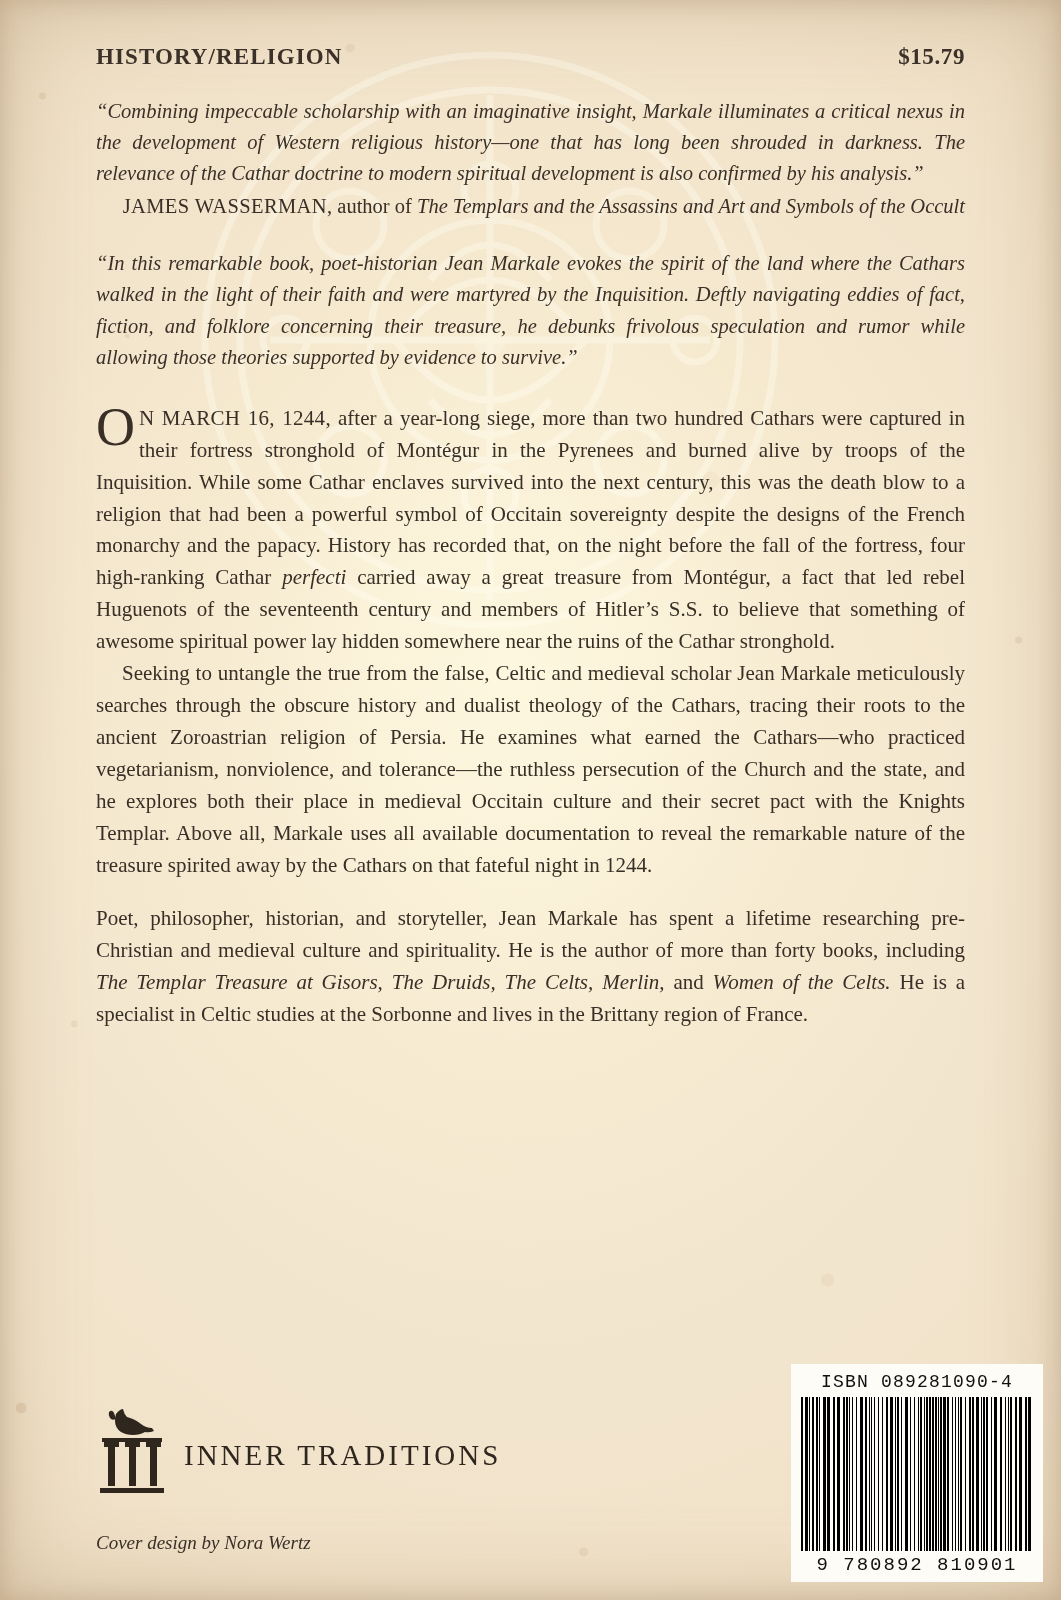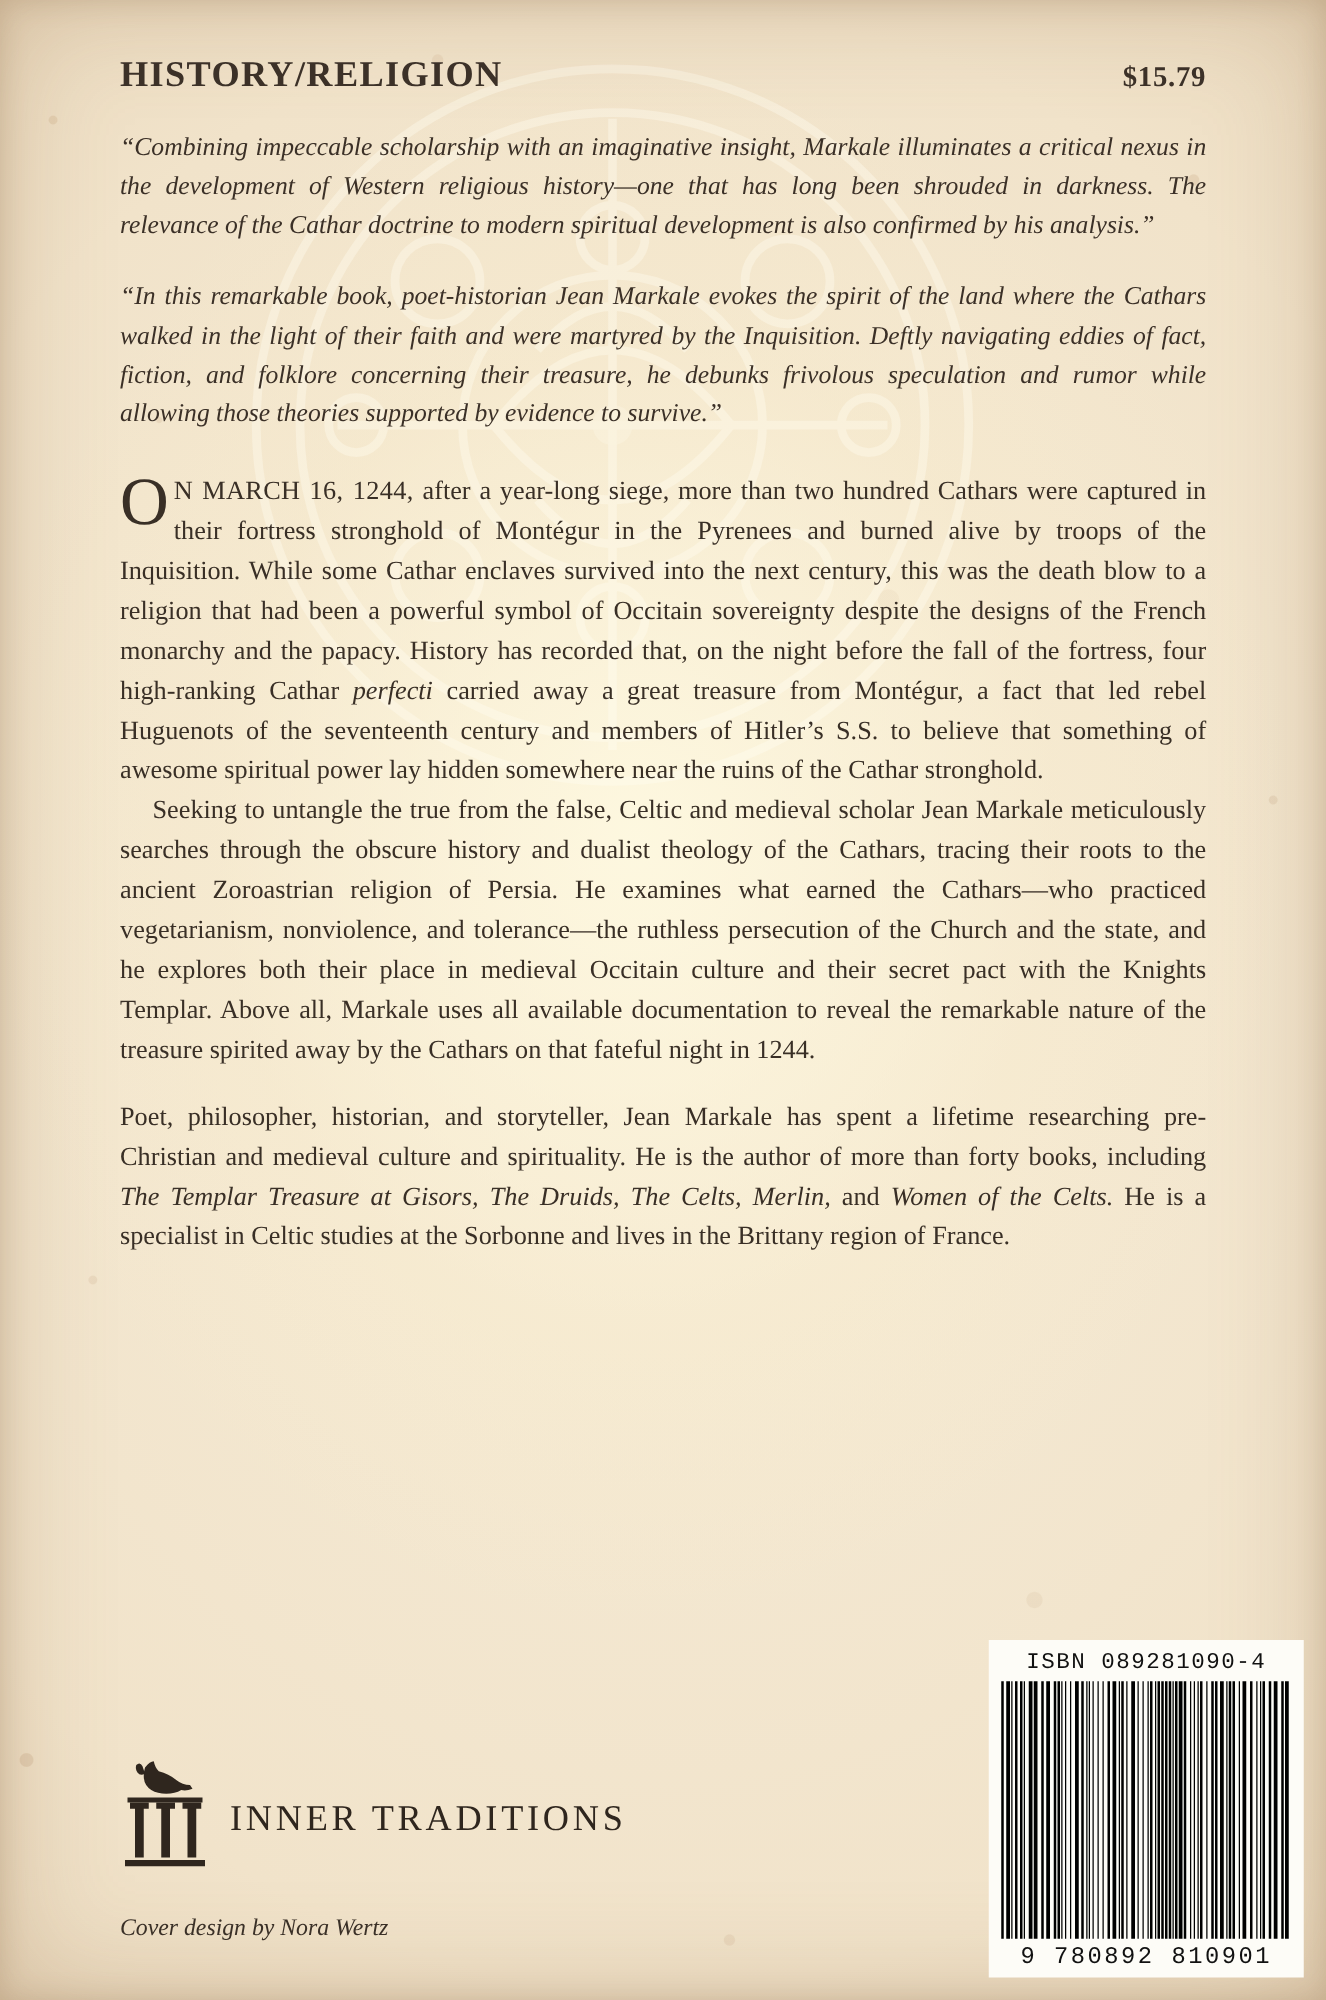--- a/index.html
+++ b/index.html
@@ -66,21 +66,21 @@
   .topline {
     display: flex;
     justify-content: space-between;
     align-items: baseline;
     letter-spacing: .5px;
   }
   .genre {
     font-family: "Liberation Serif", serif;
     font-variant: small-caps;
     font-weight: bold;
-    font-size: 29px;
+    font-size: 23px;
     letter-spacing: 1.1px;
     color: #3c3128;
   }
   .price {
     font-family: "Liberation Serif", serif;
     font-weight: bold;
     font-size: 23px;
     letter-spacing: .6px;
     color: #3c3128;
   }
@@ -162,21 +162,21 @@
     font-size: 19px;
     color: #3a3027;
   }
 
   
   .barcode-box {
     position: absolute;
     right: 18px;
     bottom: 18px;
     width: 252px;
-    height: 270px;
+    height: 218px;
     background: #fdfcf7;
     z-index: 5;
     padding: 8px 10px 6px 10px;
     box-sizing: border-box;
     display: flex;
     flex-direction: column;
     align-items: center;
   }
   .isbn-text {
     font-family: "Liberation Mono", monospace;
@@ -236,20 +236,23 @@
   </svg>
 
   <div class="content">
 
     <div class="topline">
       <div class="genre">HISTORY/RELIGION</div>
       <div class="price">$15.79</div>
     </div>
 
     <div class="blurb">“Combining impeccable scholarship with an imaginative insight, Markale illuminates a critical nexus in the development of Western religious history—one that has long been shrouded in darkness. The relevance of the Cathar doctrine to modern spiritual development is also confirmed by his analysis.”</div>
+    <div class="attrib">
+      <span class="name">JAMES WASSERMAN</span><span class="rest">, author of </span><span class="ital">The Templars and the Assassins and Art and Symbols of the Occult</span>
+    </div>
 
     <div class="blurb second">“In this remarkable book, poet-historian Jean Markale evokes the spirit of the land where the Cathars walked in the light of their faith and were martyred by the Inquisition. Deftly navigating eddies of fact, fiction, and folklore concerning their treasure, he debunks frivolous speculation and rumor while allowing those theories supported by evidence to survive.”</div>
 
     <div class="body">
       <p>
         <span class="dropcap">O</span><span class="smallcaps">N MARCH 16, 1244,</span><span> after a year-long siege, more than two hundred Cathars were captured in their fortress stronghold of Montégur in the Pyrenees and burned alive by troops of the Inquisition. While some Cathar enclaves survived into the next century, this was the death blow to a religion that had been a powerful symbol of Occitain sovereignty despite the designs of the French monarchy and the papacy. History has recorded that, on the night before the fall of the fortress, four high-ranking Cathar </span><span class="ital">perfecti</span><span> carried away a great treasure from Montégur, a fact that led rebel Huguenots of the seventeenth century and members of Hitler’s S.S. to believe that something of awesome spiritual power lay hidden somewhere near the ruins of the Cathar stronghold.</span>
       </p>
       <p>Seeking to untangle the true from the false, Celtic and medieval scholar Jean Markale meticulously searches through the obscure history and dualist theology of the Cathars, tracing their roots to the ancient Zoroastrian religion of Persia. He examines what earned the Cathars—who practiced vegetarianism, nonviolence, and tolerance—the ruthless persecution of the Church and the state, and he explores both their place in medieval Occitain culture and their secret pact with the Knights Templar. Above all, Markale uses all available documentation to reveal the remarkable nature of the treasure spirited away by the Cathars on that fateful night in 1244.</p>
       <p class="gap">
         <span>Poet, philosopher, historian, and storyteller, Jean Markale has spent a lifetime researching pre-Christian and medieval culture and spirituality. He is the author of more than forty books, including </span><span class="ital">The Templar Treasure at Gisors, The Druids, The Celts, Merlin,</span><span> and </span><span class="ital">Women of the Celts.</span><span> He is a specialist in Celtic studies at the Sorbonne and lives in the Brittany region of France.</span>

